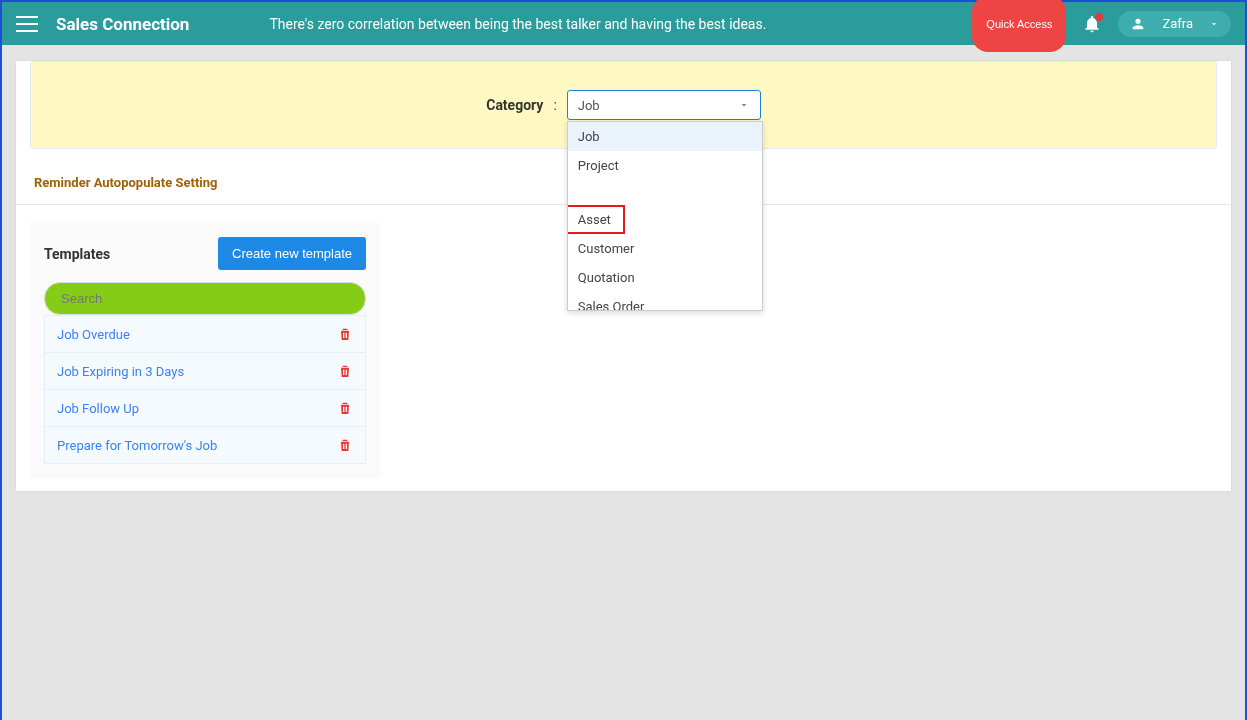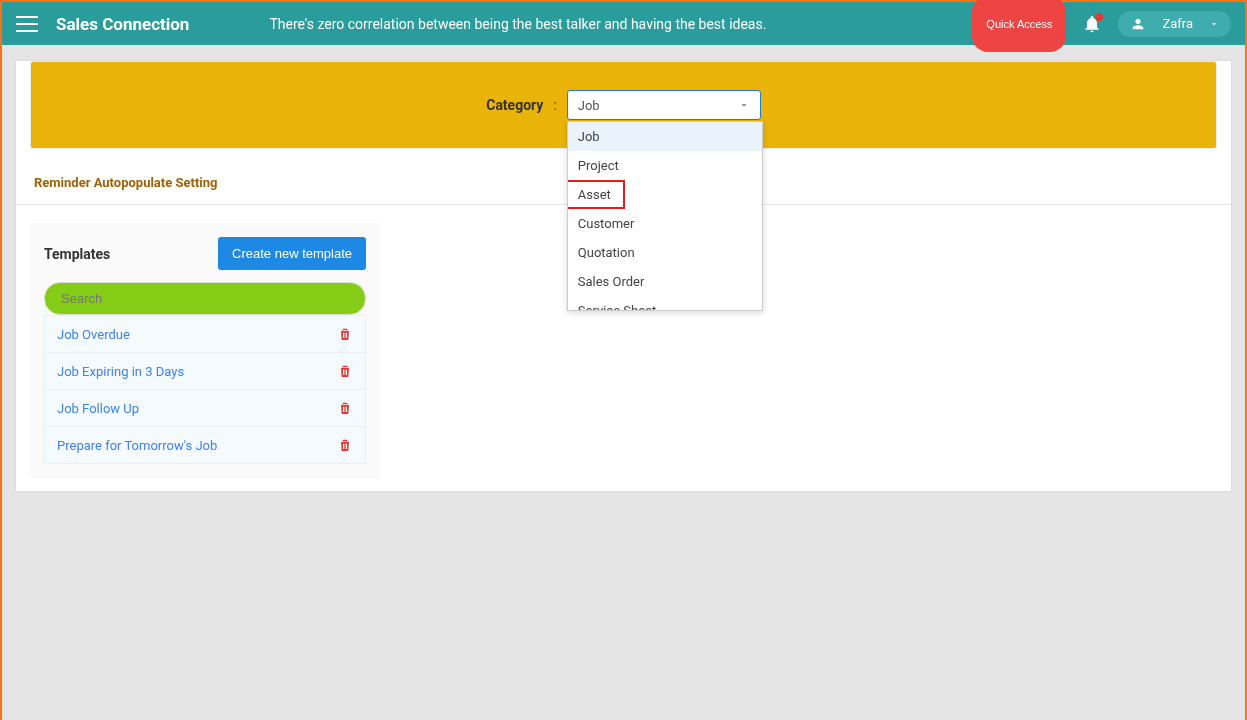--- a/index.html
+++ b/index.html
@@ -5,21 +5,21 @@
   * { box-sizing: border-box; margin: 0; padding: 0; }
   body {
     font-family: -apple-system, BlinkMacSystemFont, "Segoe UI", Roboto, Arial, sans-serif;
     background: #fff;
     width: 1247px;
     height: 720px;
     overflow: hidden;
     position: relative;
   }
   .outer-frame {
-    border: 2px solid #f97316;
+    border: 2px solid #1d4ed8;
     width: 1247px;
     height: 720px;
     position: relative;
     background: #e4e4e4;
   }
   .topbar {
     height: 43px;
     background: #2b9c9c;
     display: flex;
     align-items: center;
@@ -81,21 +81,21 @@
     height: calc(100% - 43px);
     position:relative;
   }
   .card {
     background:#fff;
     margin: 16px 14px 0 14px;
     min-height: 430px;
     box-shadow: 0 0 2px rgba(0,0,0,0.1);
   }
   .category-bar {
-    background:#eab308;
+    background:#fef9c3;
     border:1px solid #e0ecf3;
     border-radius:3px;
     margin:14px;
     padding: 28px 20px;
     display:flex;
     align-items:center;
     justify-content:center;
     gap: 150px;
     position:relative;
   }
@@ -265,21 +265,21 @@
           <div class="select-box">
             <span>Job</span>
             <svg class="select-chevron" viewBox="0 0 24 24" fill="#888">
                 <path d="M7 10l5 5 5-5z"></path>
               </svg>
           </div>
           <div class="dropdown">
             <div class="dropdown-inner" id="dropdown-list">
                 <div class="dropdown-item selected">Job</div>
                 <div class="dropdown-item">Project</div>
-                <div class="dropdown-item" style="position: relative;">Asset<div class="callout-border" style="inset: 0px 137px 0px -3px; height: 100%;"></div></div>
+                <div class="dropdown-item" style="position: relative; margin-top: 25px;">Asset<div class="callout-border" style="inset: 0px 137px 0px -3px; height: 100%;"></div></div>
                 <div class="dropdown-item">Customer</div>
                 <div class="dropdown-item">Quotation</div>
                 <div class="dropdown-item">Sales Order</div>
                 <div class="dropdown-item">Service Sheet</div>
               </div>
           </div>
         </div>
       </div>
 
       <div class="tabs" id="tabs-bar">

